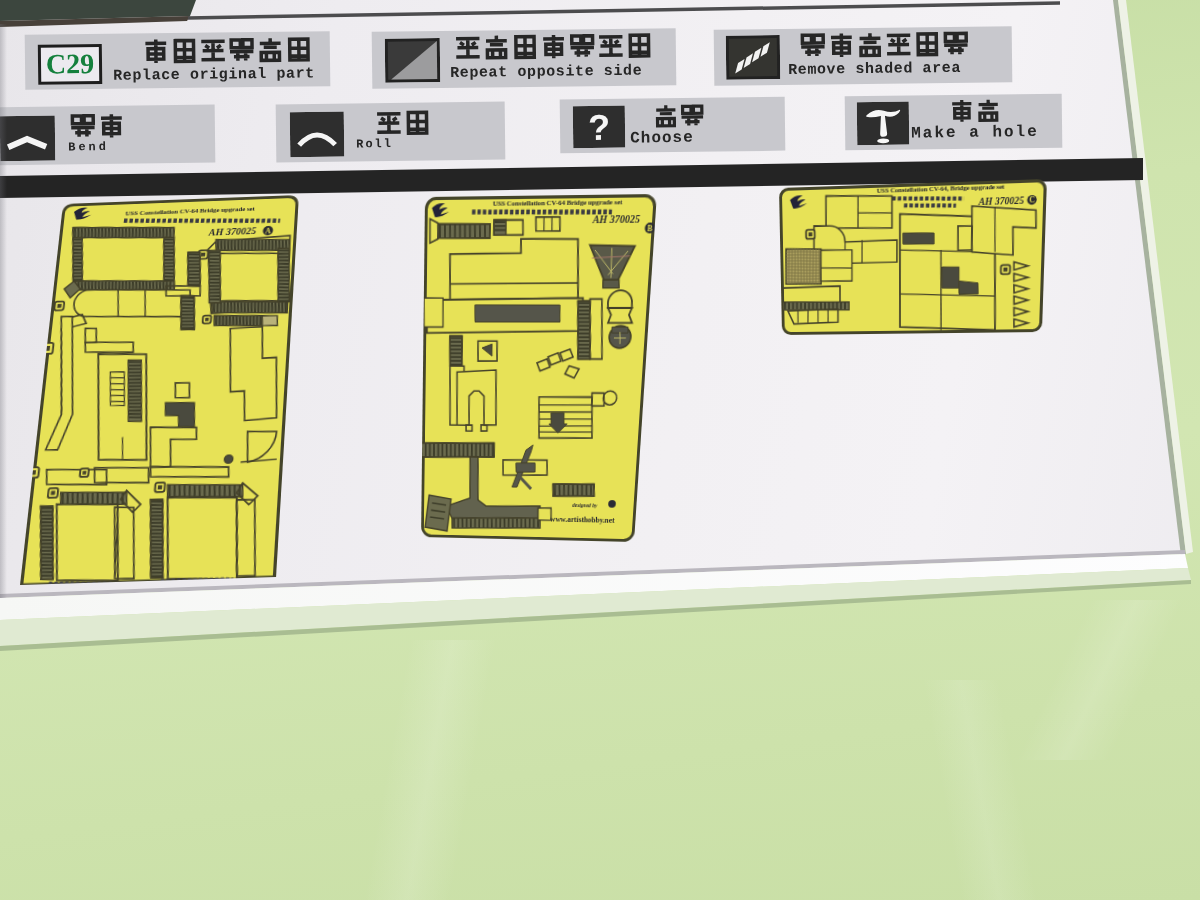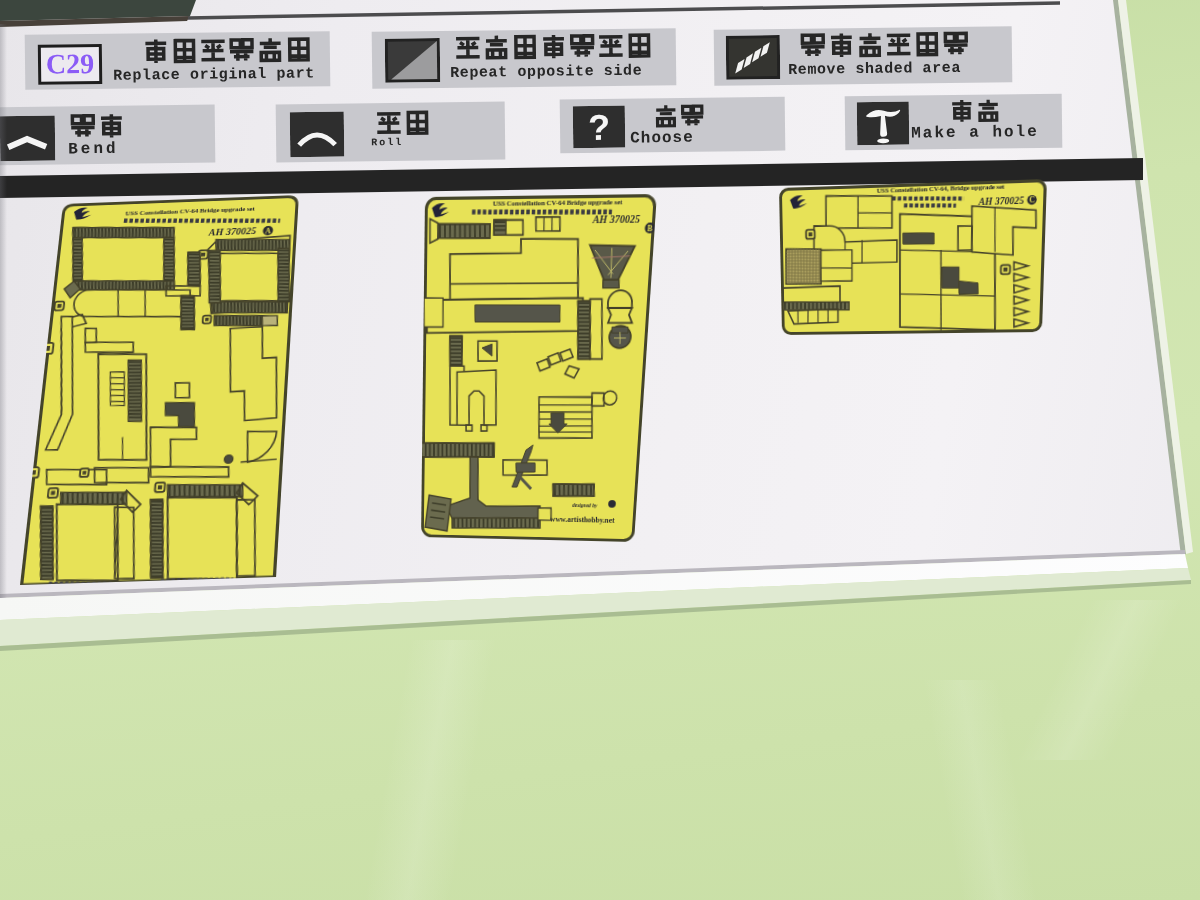--- a/index.html
+++ b/index.html
@@ -51,21 +51,21 @@
 <div class="abs" style="left:0;top:0;width:300px;height:40px;background:#3c463e;clip-path:polygon(0 0,196px 0,190px 16px,0 21px)"></div>
 
 <div class="abs" style="left:0;top:0;width:300px;height:40px;background:#474039;clip-path:polygon(0 21px,190px 16px,187px 21px,0 27px)"></div>
 
 <svg class="abs" style="left:0;top:0" width="1200" height="40">
       <path d="M188 18 L1060 3" stroke="#4c4c4e" stroke-width="3.5" fill="none"></path>
     </svg>
 
 <div class="gbox" style="left:25px;top:33px;width:305px;height:55px;transform:rotate(-0.7deg)">
 
-  <div class="abs" style="left:13px;top:10px;width:58px;height:34px;border:3px solid #1e1e1e;background:#eceaef;color:#8b5cf6;font-family:'Liberation Serif',serif;font-weight:bold;font-size:28px;text-align:center;line-height:33px">C29</div>
+  <div class="abs" style="left:13px;top:10px;width:58px;height:34px;border:3px solid #1e1e1e;background:#eceaef;color:#15803d;font-family:'Liberation Serif',serif;font-weight:bold;font-size:28px;text-align:center;line-height:33px">C29</div>
 
   <svg class="abs" style="left:118px;top:5px" width="170" height="28" viewBox="0 0 170 28">
         <g transform="scale(1.3)">
           <use href="#h1" x="0"></use>
           <use href="#h3" x="22"></use>
           <use href="#h2" x="44"></use>
           <use href="#h4" x="66"></use>
           <use href="#h5" x="88"></use>
           <use href="#h3" x="110"></use>
         </g>
@@ -129,38 +129,38 @@
         <path d="M8 31 L27 23 L46 31" stroke="#f5f5f5" stroke-width="6" fill="none"></path>
       </svg>
 
   <svg class="abs" style="left:82px;top:7px" width="60" height="28" viewBox="0 0 60 28">
         <g transform="scale(1.3)">
           <use href="#h4" x="0"></use>
           <use href="#h1" x="22"></use>
         </g>
       </svg>
 
-  <div class="abs en" style="left:80px;top:34px;font-size:16px;letter-spacing:3px">Bend</div>
+  <div class="abs en" style="left:80px;top:34px;font-size:12px;letter-spacing:3px">Bend</div>
 </div>
 
 <div class="gbox" style="left:276px;top:103px;width:229px;height:58px;transform:rotate(-0.7deg)">
 
   <svg class="abs" style="left:14px;top:8px" width="54" height="45">
         <rect x="0" y="0" width="54" height="45" fill="#2e2e2e"></rect>
         <path d="M9 33 Q27 13 45 33" stroke="#f5f5f5" stroke-width="5" fill="none"></path>
       </svg>
 
   <svg class="abs" style="left:100px;top:7px" width="60" height="28" viewBox="0 0 60 28">
         <g transform="scale(1.3)">
           <use href="#h2" x="0"></use>
           <use href="#h3" x="22"></use>
         </g>
       </svg>
 
-  <div class="abs en" style="left:95px;top:34px;font-size:10px;letter-spacing:2px">Roll</div>
+  <div class="abs en" style="left:80px;top:34px;font-size:12px;letter-spacing:2px">Roll</div>
 </div>
 
 <div class="gbox" style="left:560px;top:98px;width:225px;height:54px;transform:rotate(-0.7deg)">
 
   <svg class="abs" style="left:13px;top:7px" width="52" height="42">
         <rect x="0" y="0" width="52" height="42" fill="#2e2e2e"></rect>
         <text x="26" y="34" font-family="Liberation Sans" font-size="36" font-weight="bold" fill="#f5f5f5" text-anchor="middle">?</text>
       </svg>
 
   <svg class="abs" style="left:94px;top:6px" width="60" height="26" viewBox="0 0 60 26">

